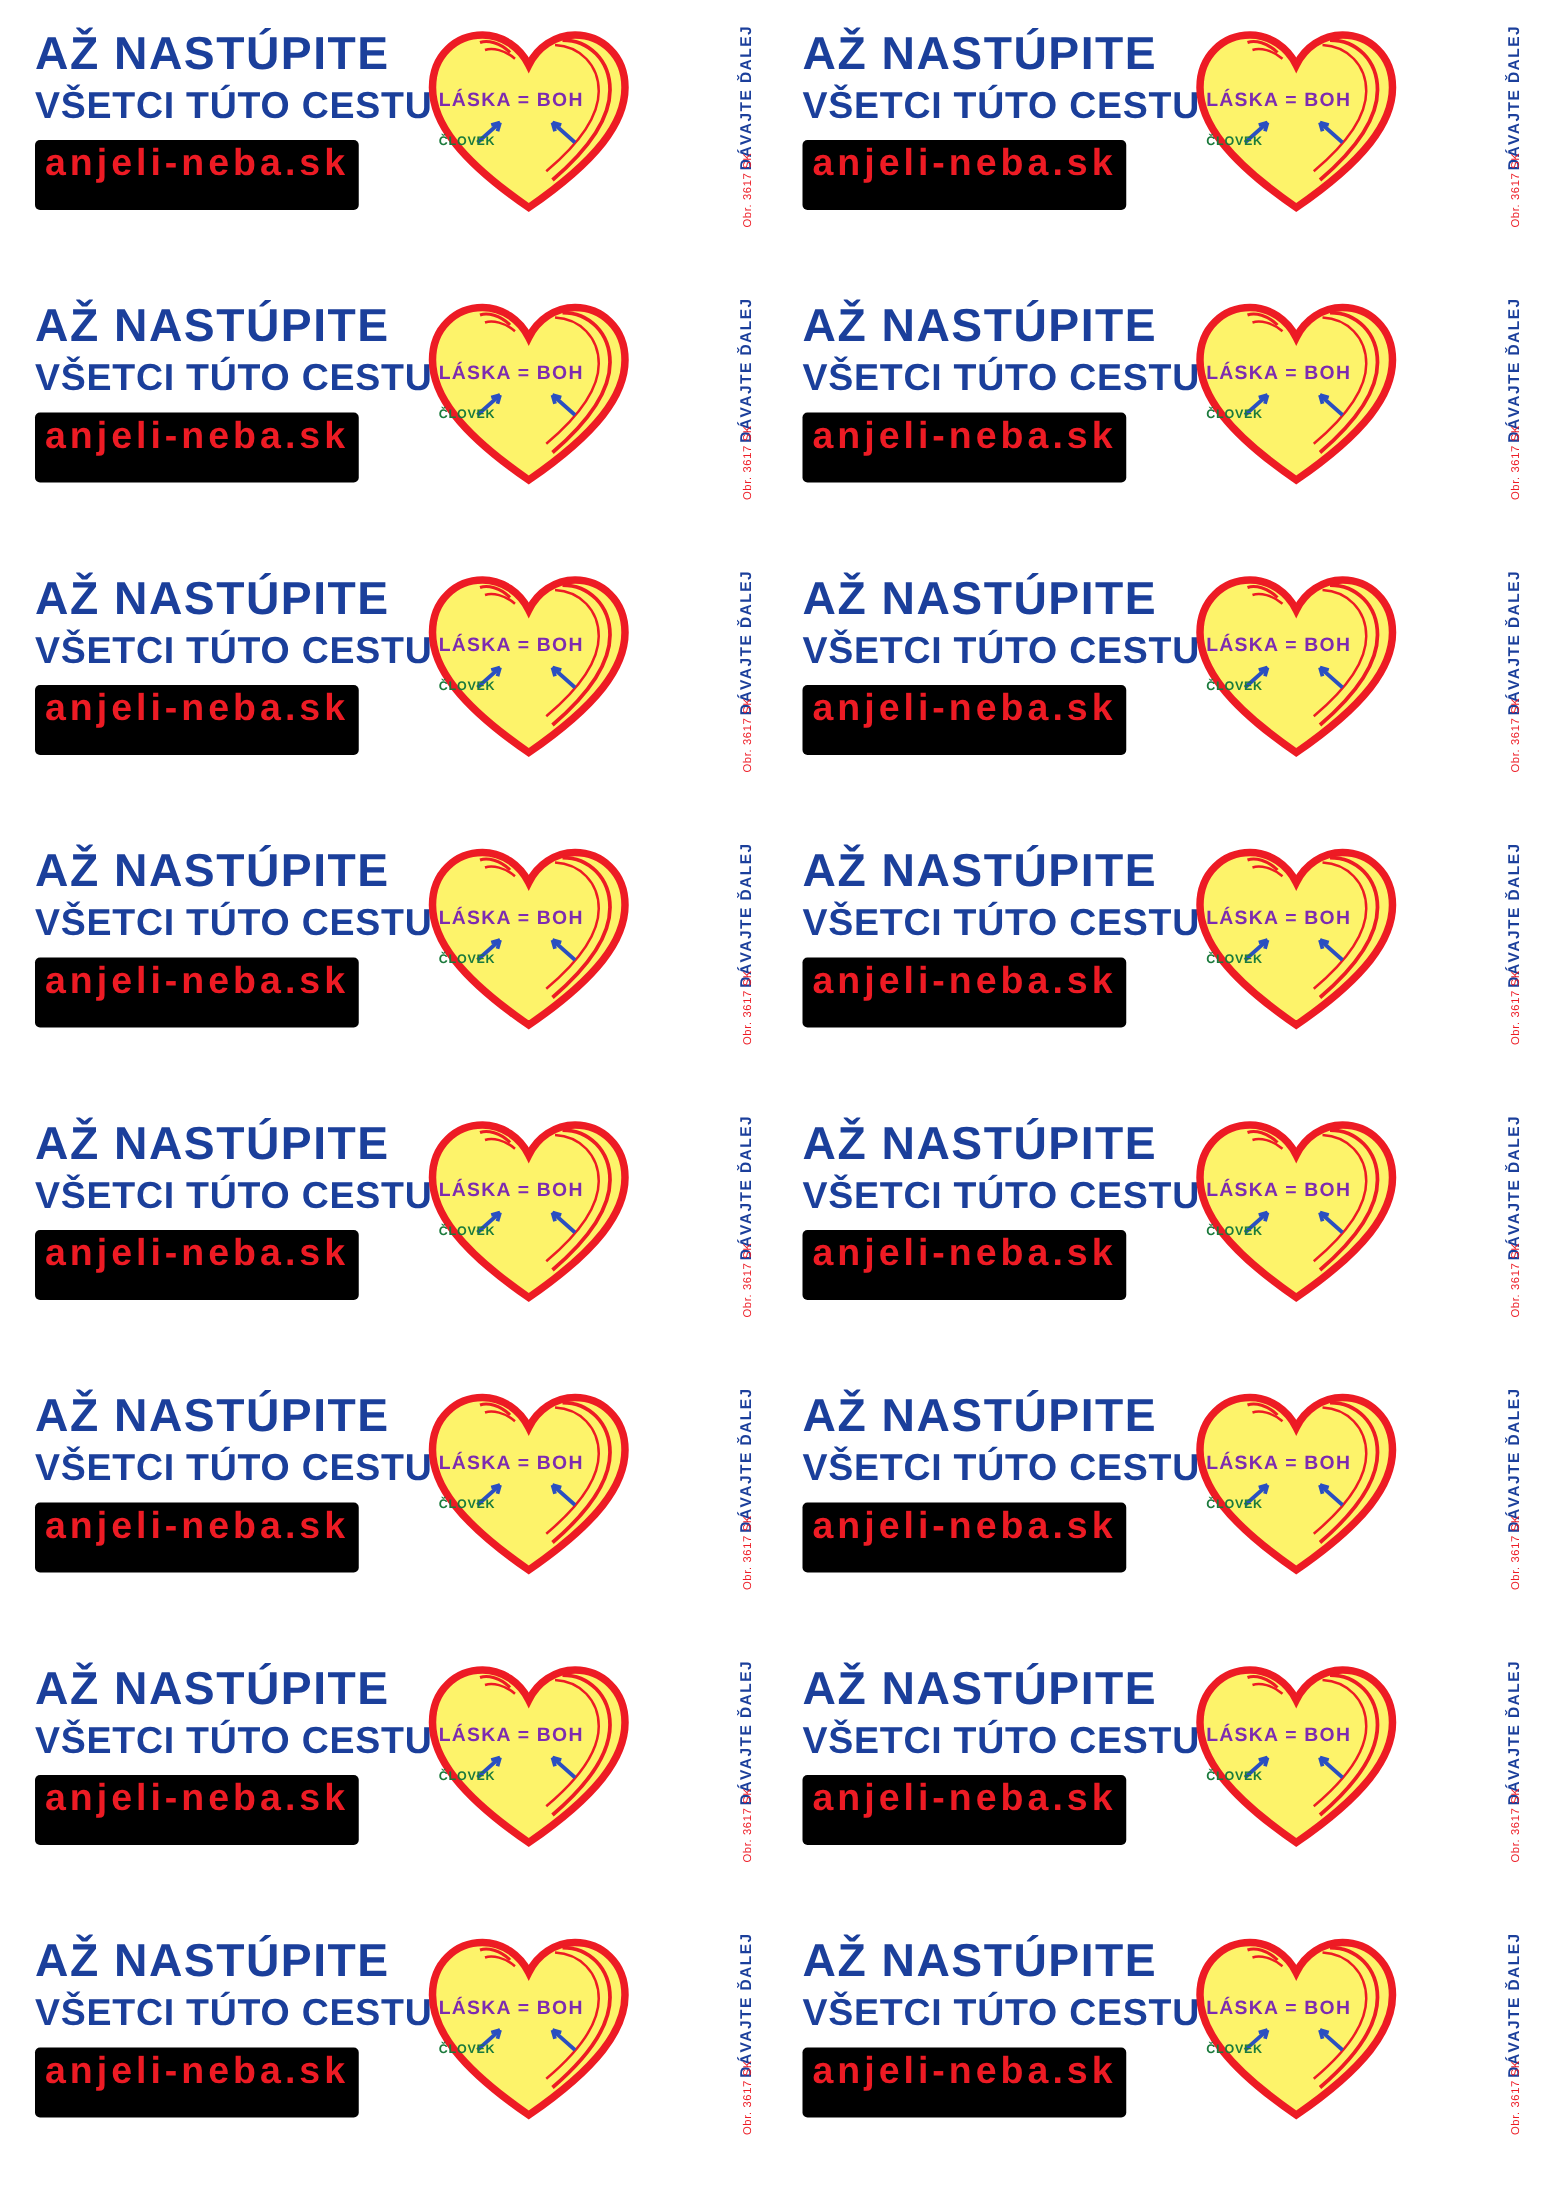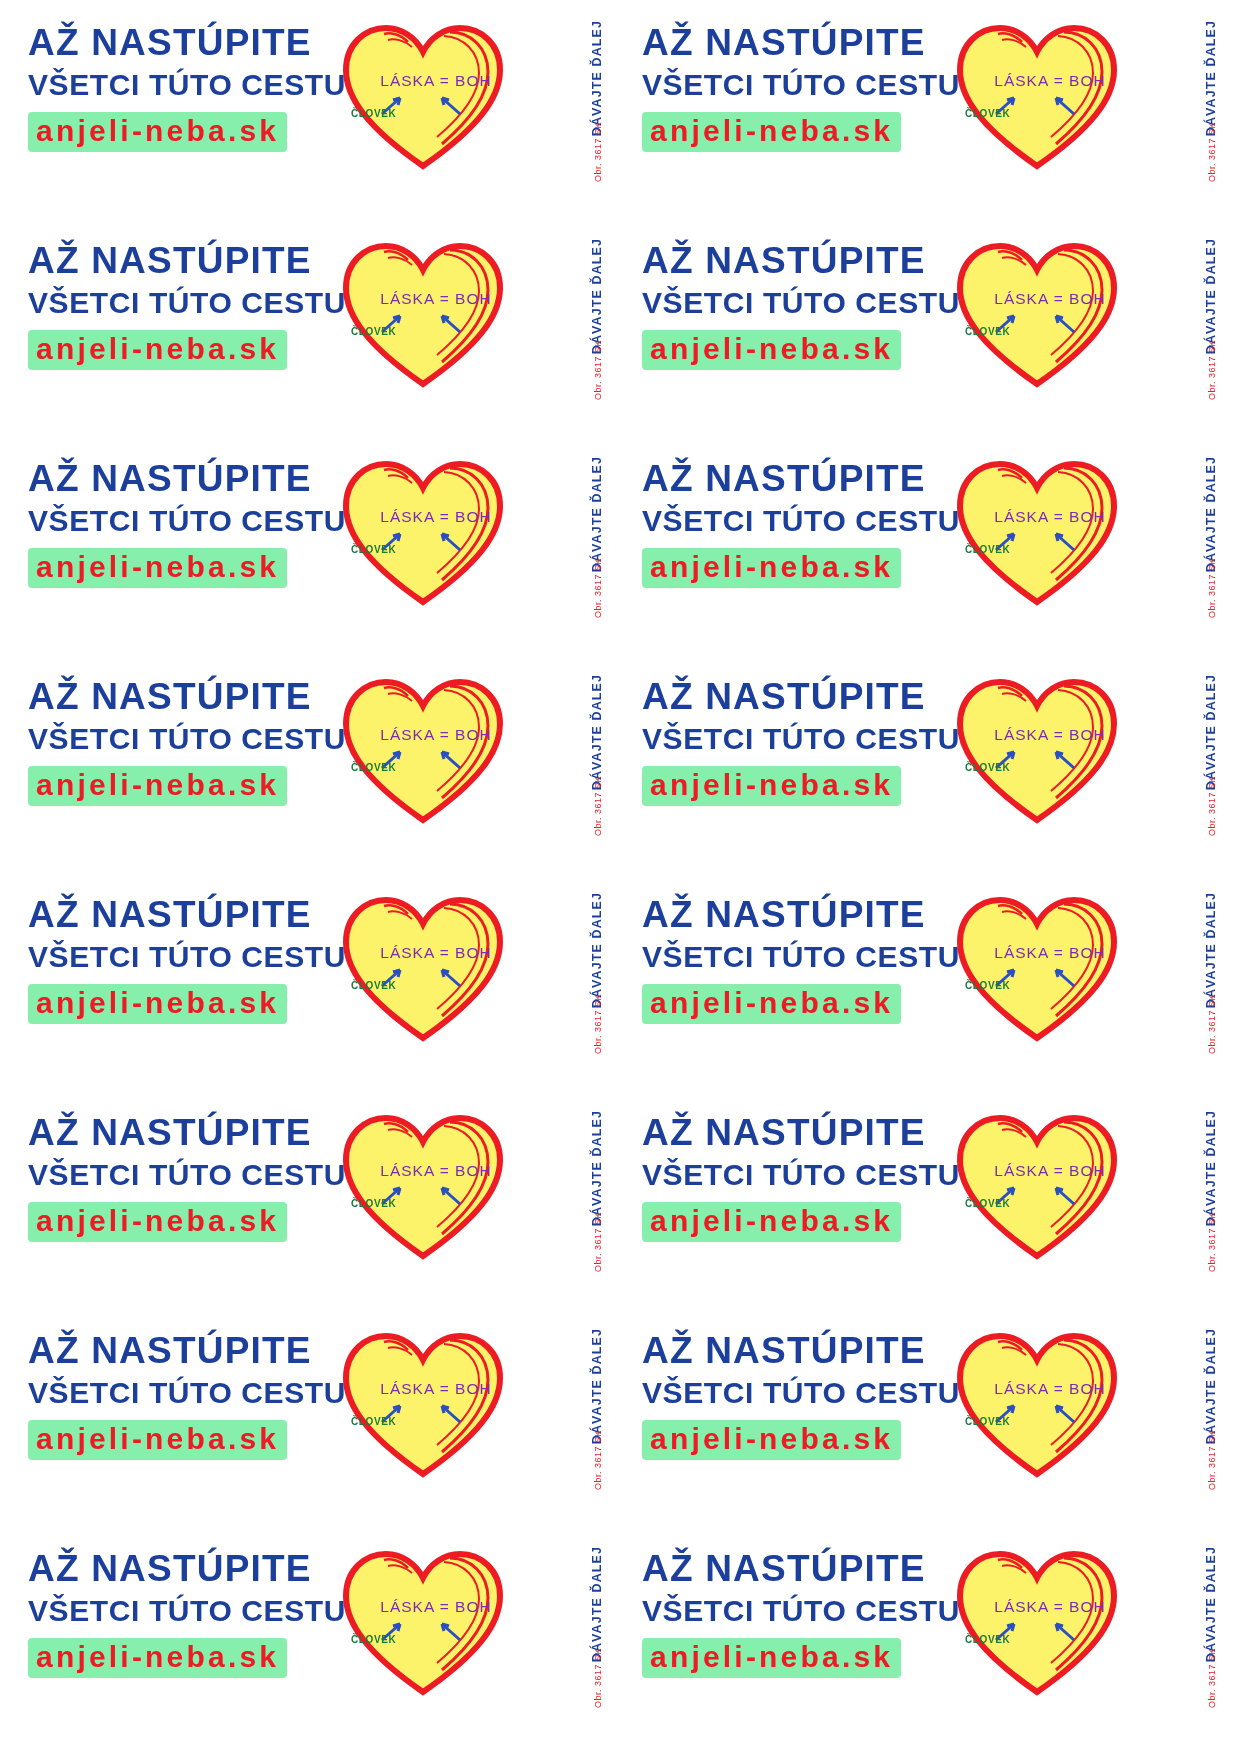--- a/index.html
+++ b/index.html
@@ -61,23 +61,23 @@
     color: #1b3f9b;
     letter-spacing: 0.6px;
     line-height: 1.25;
     margin-top: 4px;
     white-space: nowrap;
   }
 
   .urlwrap {
     margin-top: 9px;
     display: inline-block;
-    background: #86efac;
+    background: #000000;
     border-radius: 4px;
-    padding: 2px 8px 4px 8px;
+    padding: 2px 8px 20px 8px;
   }
   .url {
     font-size: 30px;
     font-weight: bold;
     color: #ed1b24;
     letter-spacing: 3.2px;
     white-space: nowrap;
   }
 
   
@@ -96,23 +96,23 @@
     top: 0;
     width: 170px;
     height: 160px;
     pointer-events: none;
   }
   .lb {
     position: absolute;
     left: 13px;
     top: 56px;
     width: 170px;
-    text-align: center;
+    text-align: left;
     font-size: 15.5px;
-    font-weight: normal;
+    font-weight: bold;
     color: #7d2bb0;
     letter-spacing: 1px;
     white-space: nowrap;
   }
   .clv {
     position: absolute;
     left: 13px;
     top: 92px;
     width: 136px;
     text-align: left;

